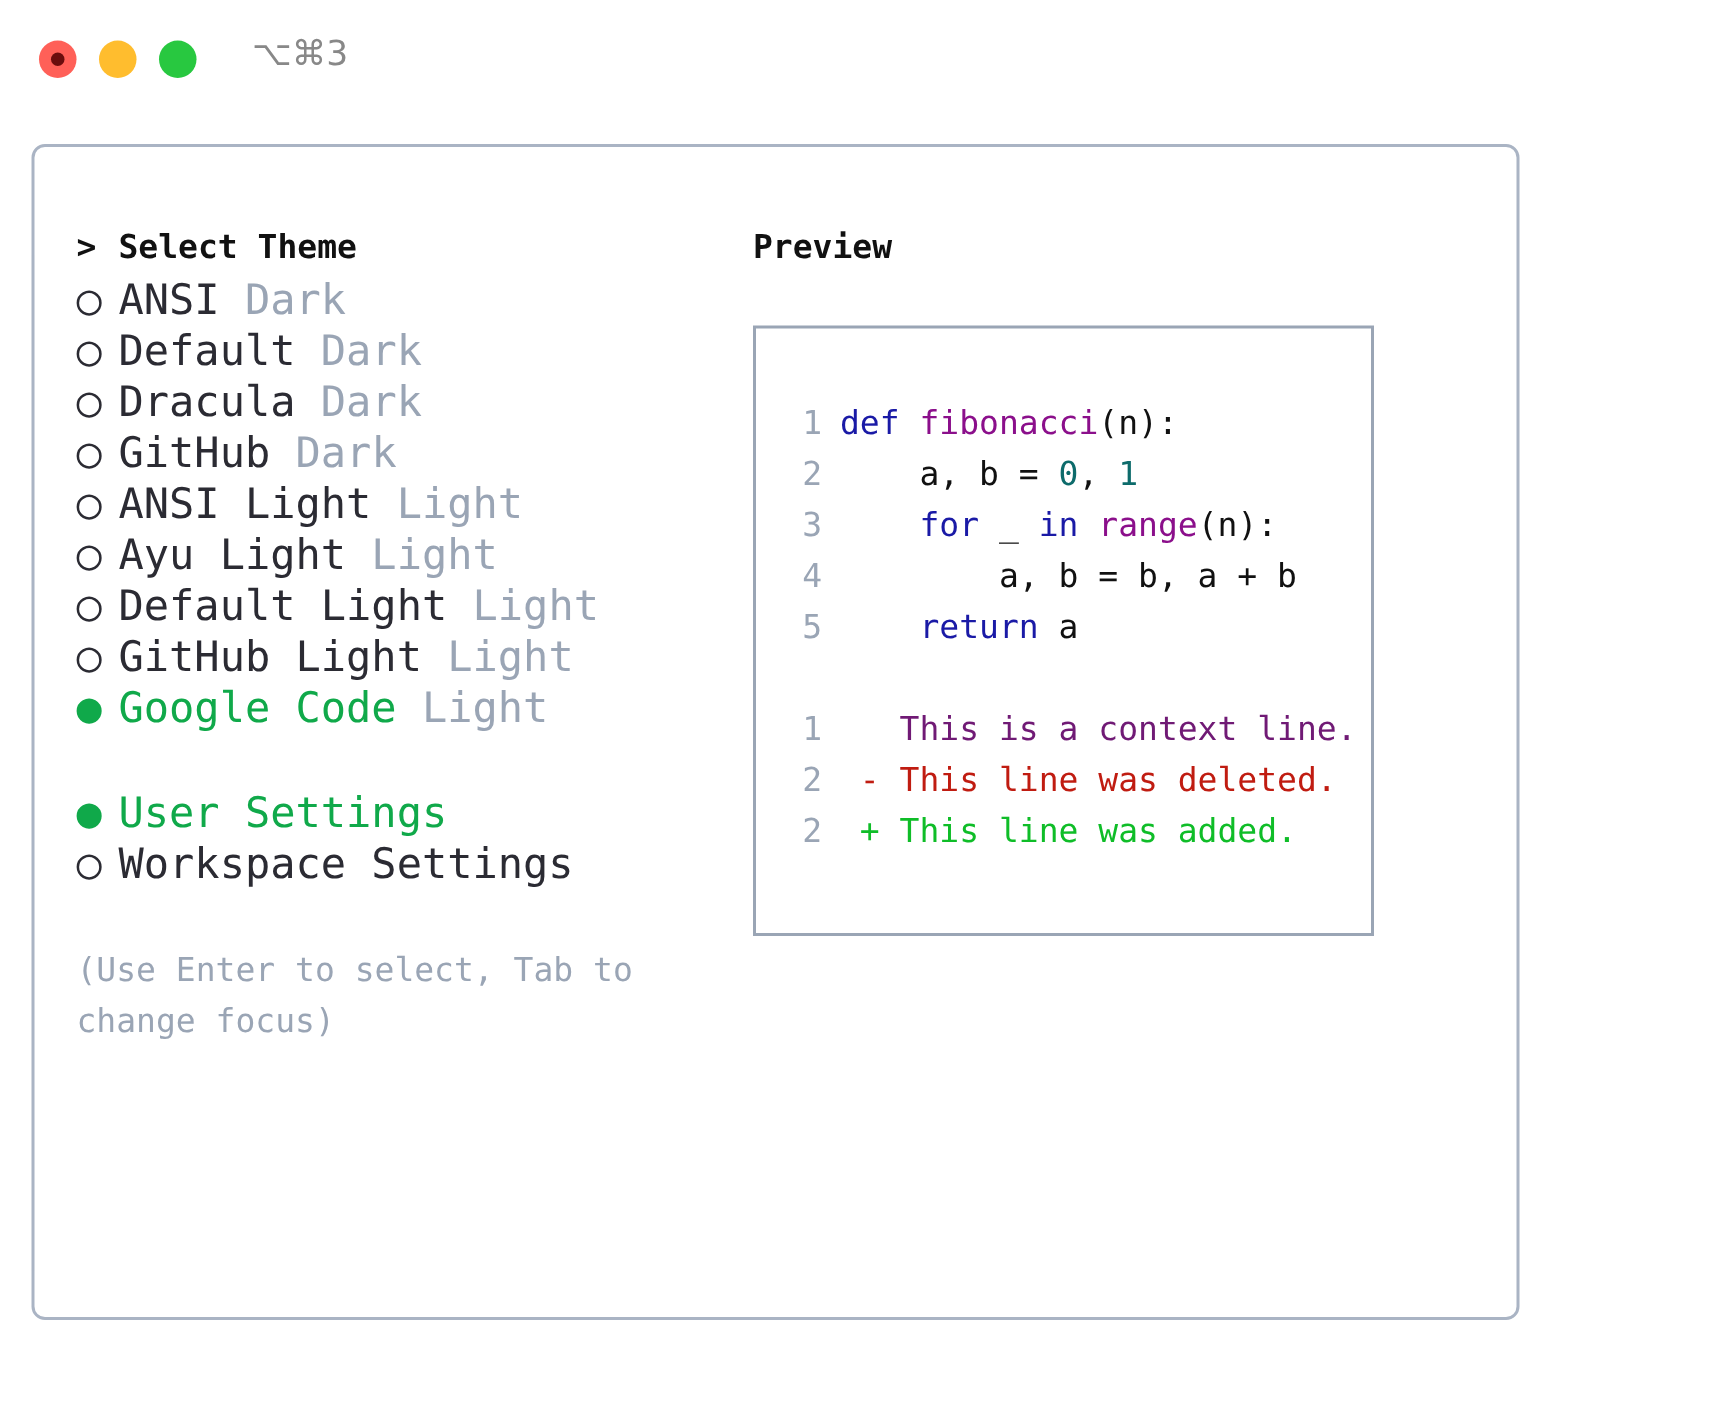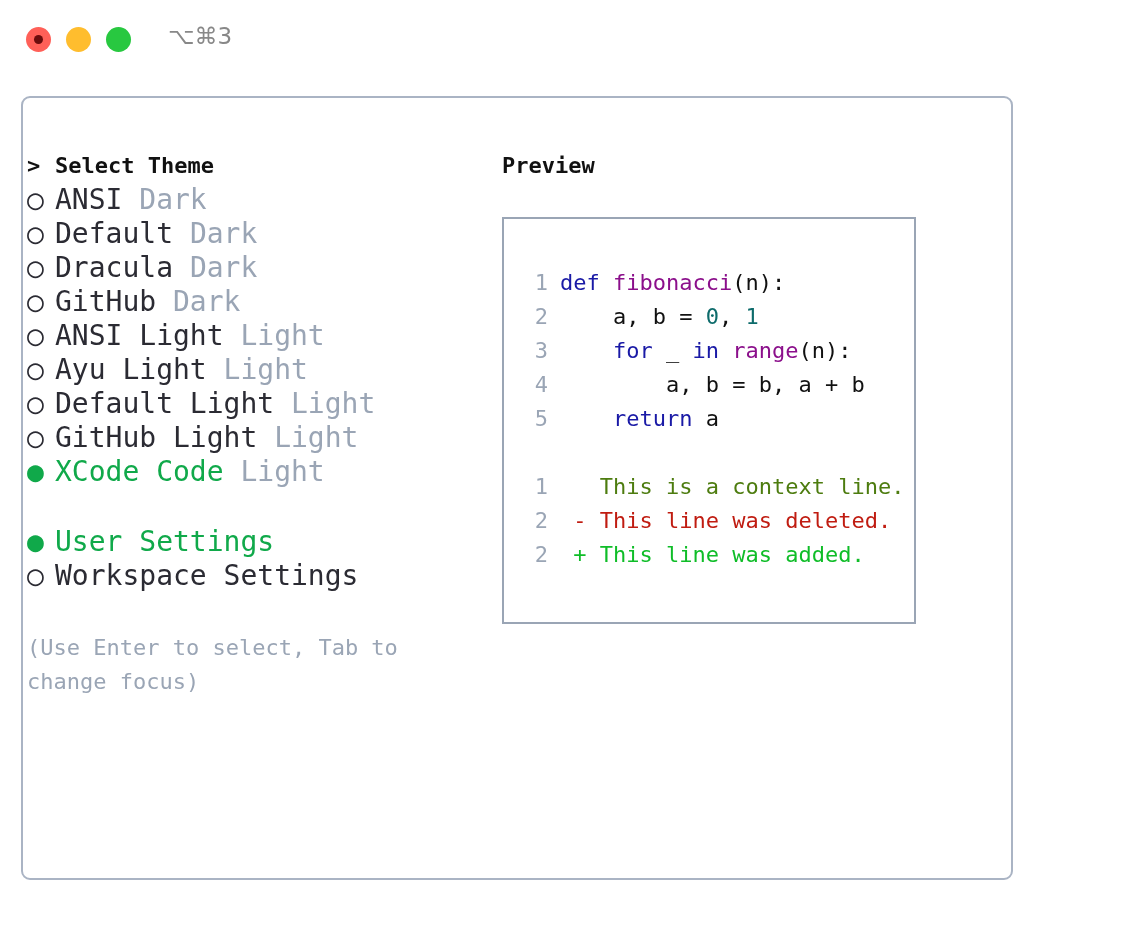--- a/index.html
+++ b/index.html
@@ -71,21 +71,21 @@
     height: 784px;
     border: 2px solid #aab4c4;
     border-radius: 9px;
     box-sizing: border-box;
     background: #ffffff;
   }
 
   
   #left-col {
     position: absolute;
-    left: 4px;
+    left: 28px;
     top: 51px;
     width: 440px;
   }
 
   .section-head {
     font-size: 22px;
     font-weight: bold;
     color: #111111;
     line-height: 34px;
     white-space: pre;
@@ -171,21 +171,21 @@
   .tok-plain{ color: #111111; }
 
   #diff-area {
     position: absolute;
     left: 18px;
     top: 251px;
     font-size: 22px;
     line-height: 34px;
     white-space: pre;
   }
-  .diff-ctx { color: #4d7c0f; }
+  .diff-ctx { color: #701a75; }
   .diff-del { color: #c01c11; margin-top: 44px; }
   .diff-add { color: #0fbd28; }
 </style>
 </head>
 <body>
 
 <div id="window">
 
   <div id="titlebar">
     <div class="light" id="light-close"></div>
@@ -203,21 +203,21 @@
 
       <div id="theme-list">
           <div class="opt-row"><span class="marker">○</span><span class="opt-label">ANSI</span><span> </span><span class="opt-tag">Dark</span></div>
           <div class="opt-row"><span class="marker">○</span><span class="opt-label">Default</span><span> </span><span class="opt-tag">Dark</span></div>
           <div class="opt-row"><span class="marker">○</span><span class="opt-label">Dracula</span><span> </span><span class="opt-tag">Dark</span></div>
           <div class="opt-row"><span class="marker">○</span><span class="opt-label">GitHub</span><span> </span><span class="opt-tag">Dark</span></div>
           <div class="opt-row"><span class="marker">○</span><span class="opt-label">ANSI Light</span><span> </span><span class="opt-tag">Light</span></div>
           <div class="opt-row"><span class="marker">○</span><span class="opt-label">Ayu Light</span><span> </span><span class="opt-tag">Light</span></div>
           <div class="opt-row"><span class="marker">○</span><span class="opt-label">Default Light</span><span> </span><span class="opt-tag">Light</span></div>
           <div class="opt-row"><span class="marker">○</span><span class="opt-label">GitHub Light</span><span> </span><span class="opt-tag">Light</span></div>
-          <div class="opt-row selected"><span class="marker">●</span><span class="opt-label">XCode Code</span><span> </span><span class="opt-tag">Light</span></div>
+          <div class="opt-row selected"><span class="marker">●</span><span class="opt-label">Google Code</span><span> </span><span class="opt-tag">Light</span></div>
         </div>
 
       <div id="apply-block">
         <div id="apply-list">
             <div class="opt-row selected"><span class="marker">●</span><span class="opt-label">User Settings</span></div>
             <div class="opt-row"><span class="marker">○</span><span class="opt-label">Workspace Settings</span></div>
           </div>
       </div>
 
       <div id="hint">(Use Enter to select, Tab to change focus)</div>

